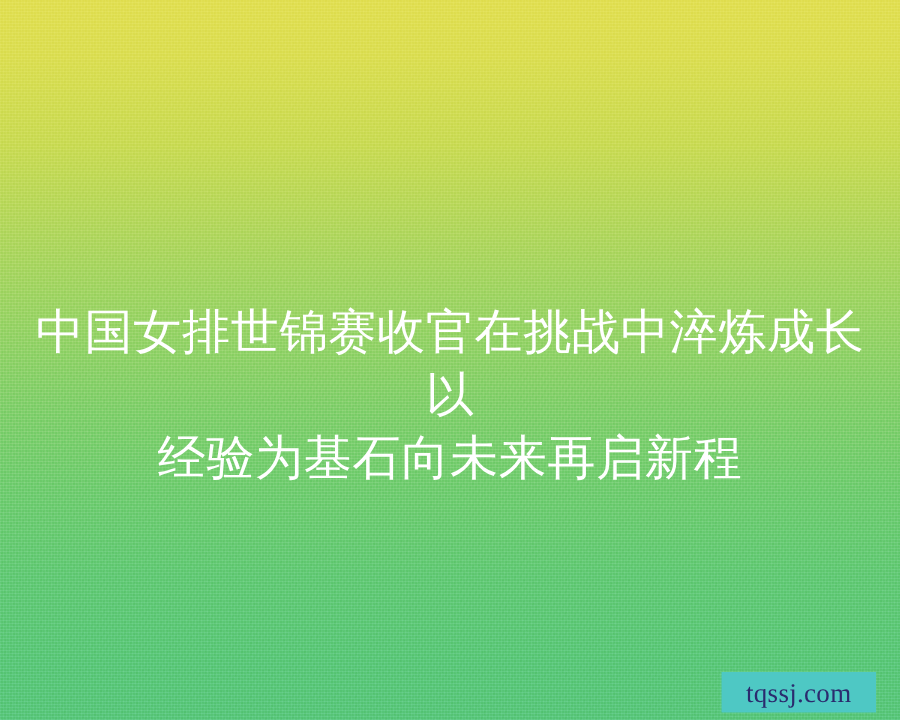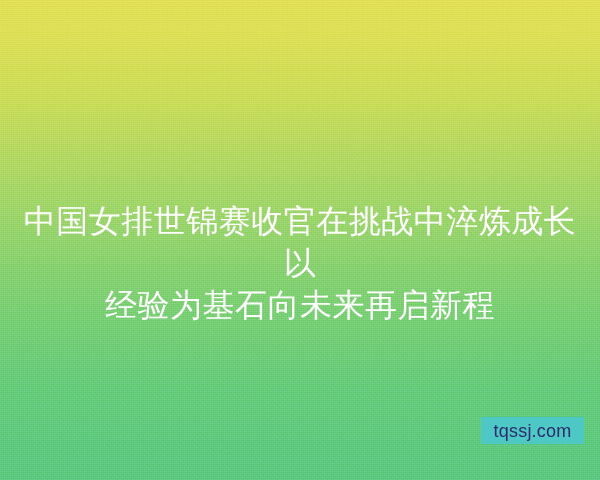--- a/index.html
+++ b/index.html
@@ -23,20 +23,21 @@
       #dcdf55 8%,
       #cbdc57 20%,
       #b4d861 32%,
       #9dd569 44%,
       #86d16f 56%,
       #74ce74 68%,
       #66cb79 80%,
       #5ec97d 92%,
       #5cc87f 100%
     );
+    font-family: Liberation Serif, serif;
   }
 
   
   .noise {
     position: absolute;
     inset: 0;
     pointer-events: none;
     opacity: 0.30;
     mix-blend-mode: overlay;
     background-image:
@@ -59,21 +60,21 @@
     letter-spacing: 0.5px;
     font-weight: 400;
     white-space: pre-line;
     padding: 0 14px;
     box-sizing: border-box;
   }
 
   .watermark {
     position: absolute;
     left: 481px;
-    top: 417px;
+    top: 448px;
     width: 103px;
     height: 27px;
     background: #4ec8c4;
     display: flex;
     align-items: center;
     justify-content: center;
   }
   .watermark-text {
     color: #2b2b6e;
     font-size: 18px;

